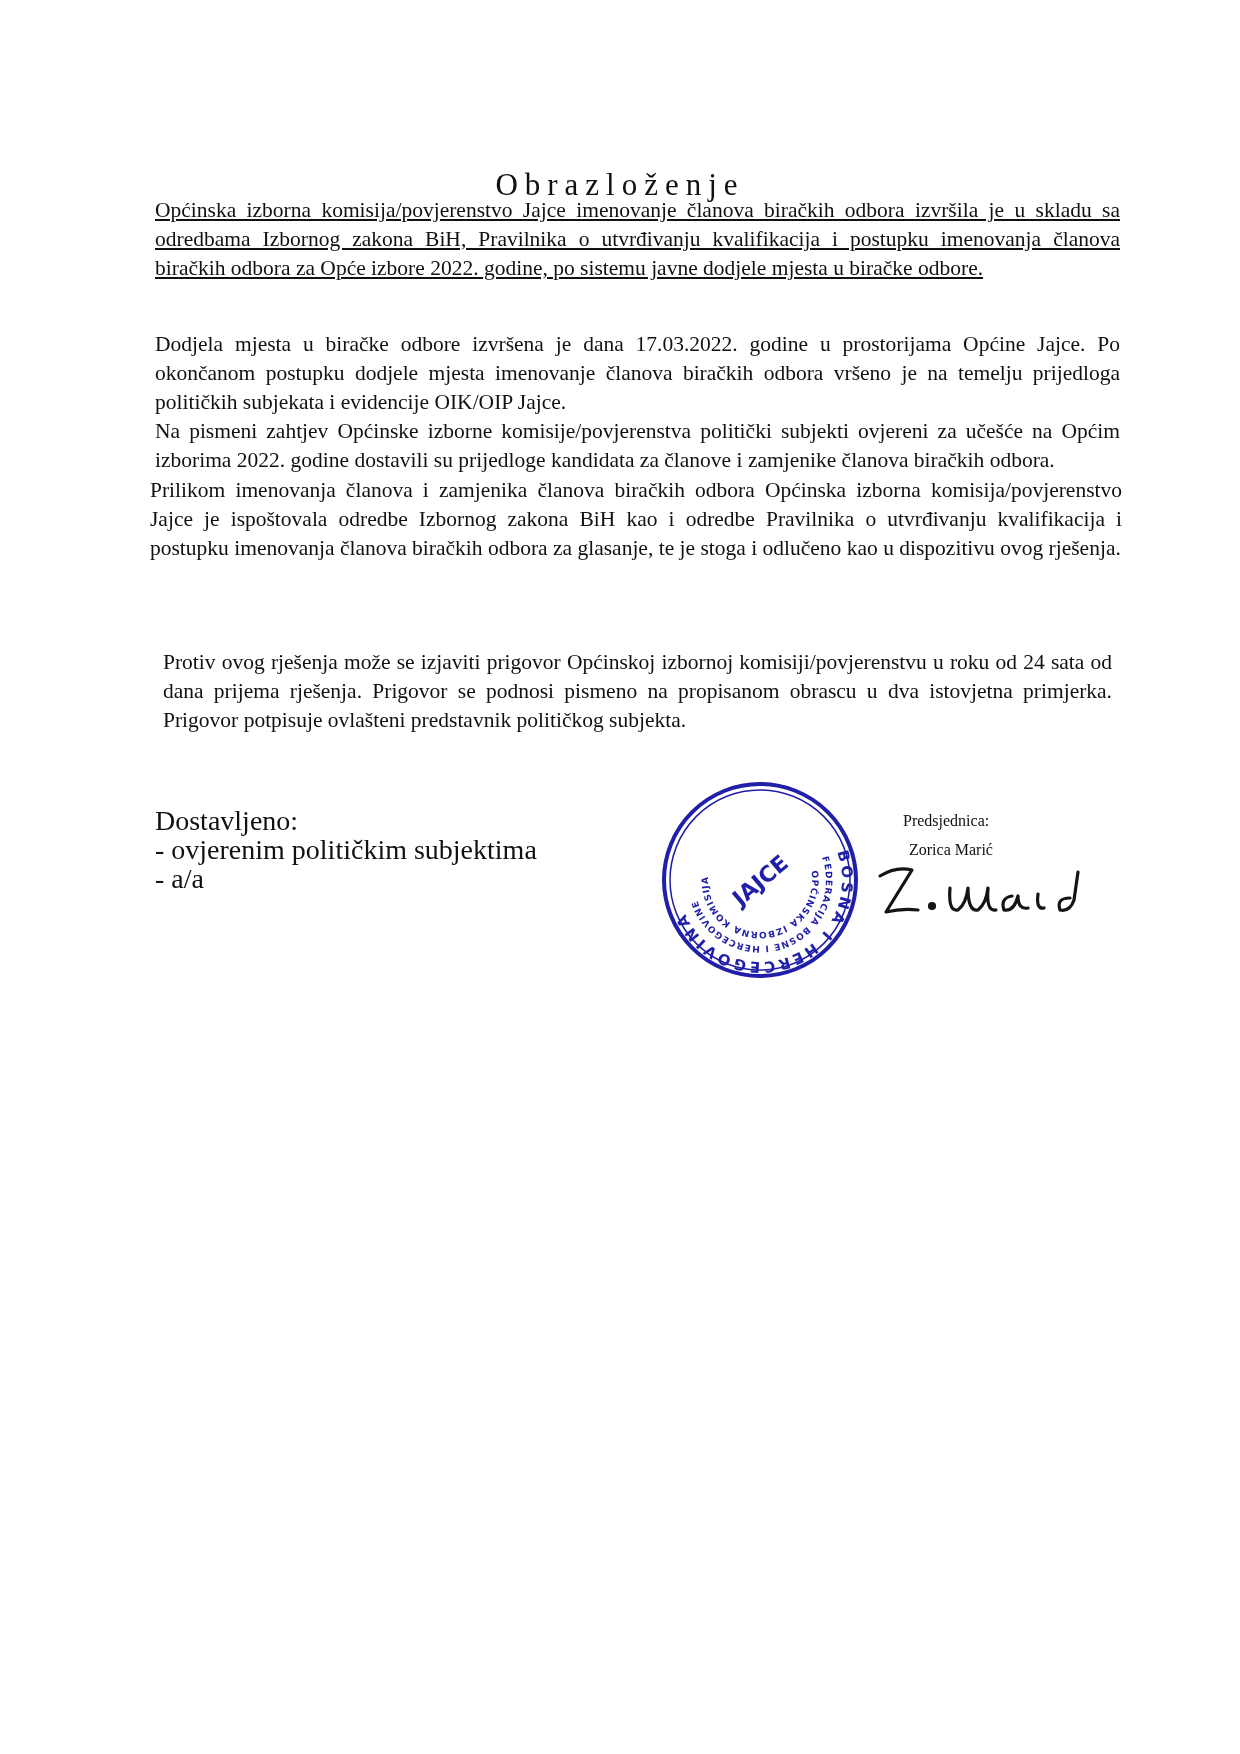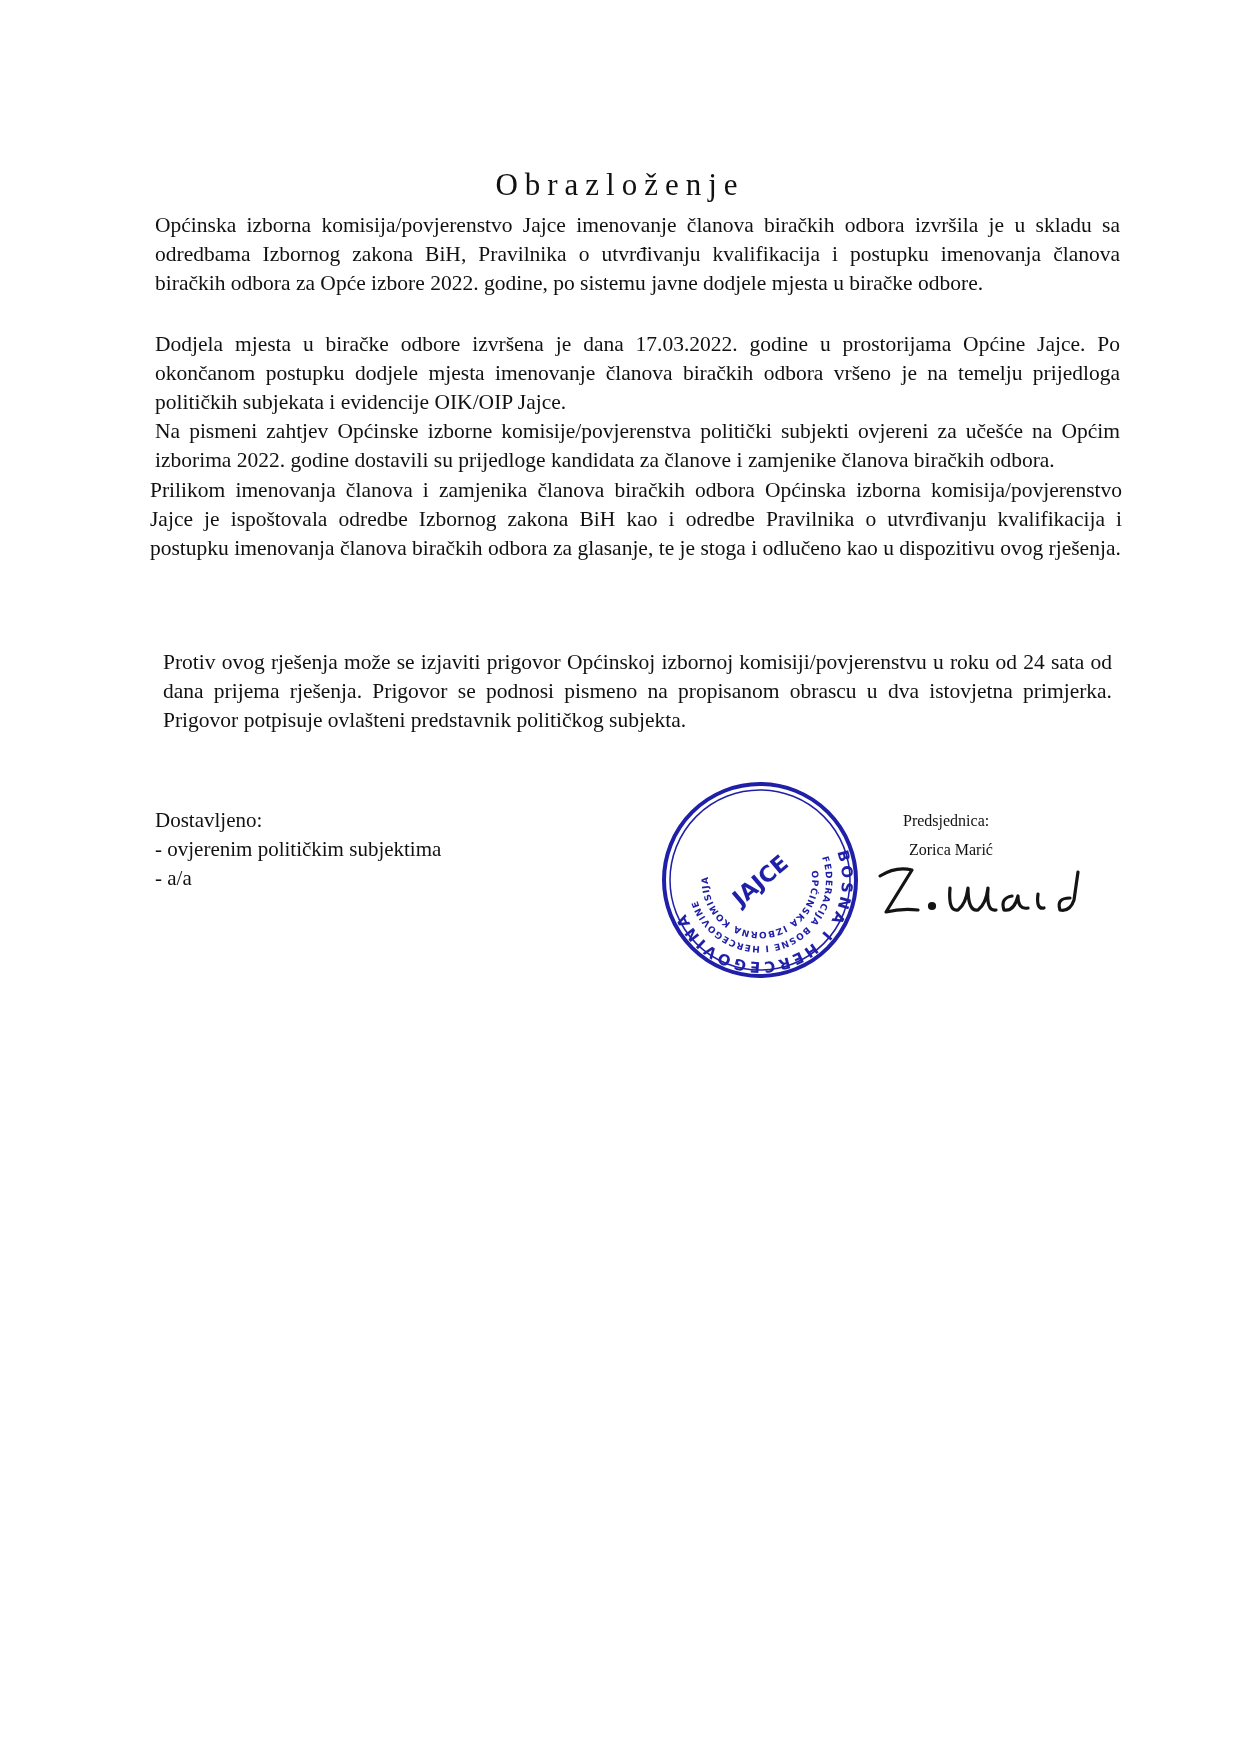--- a/index.html
+++ b/index.html
@@ -2,27 +2,27 @@
 <html><head>
 <meta charset="utf-8">
 <style>
   html, body { margin: 0; padding: 0; background: #ffffff; }
   body { width: 1240px; height: 1754px; position: relative; overflow: hidden;
          font-family: "Liberation Serif", "DejaVu Serif", serif; color: #111; }
   .title { position: absolute; top: 167px; left: 0; width: 1240px; text-align: center;
            font-size: 31px; letter-spacing: 7px; }
   .body-text { position: absolute; left: 155px; width: 965px; font-size: 21.5px; line-height: 29px; }
   .justify p { margin: 0; text-align: justify; text-align-last: left; }
-  #p1 { top: 211px; }
+  #p1 { top: 196px; text-decoration: underline; }
   #p2 { top: 330px; }
   #p3 { top: 417px; }
   #p4 { top: 476px; left: 150px; width: 972px; }
   .pouka { position: absolute; left: 155px; top: 640px; width: 965px; font-size: 21.5px; line-height: 29px; }
   .pouka p { margin: 8px; text-align: justify; text-align-last: left; }
-  .delivered { position: absolute; left: 155px; top: 806px; font-size: 21px; line-height: 29px; }
+  .delivered { position: absolute; left: 155px; top: 806px; font-size: 28px; line-height: 29px; }
   .delivered div { white-space: nowrap; }
   .signer { position: absolute; left: 903px; top: 806px; font-size: 16px; line-height: 29px; }
   .signer .name { padding-left: 6px; }
   .stamp { position: absolute; left: 660px; top: 780px; width: 200px; height: 200px; }
   .signature { position: absolute; left: 872px; top: 858px; width: 250px; height: 80px; }
 </style>
 </head>
 <body>
 
 <div class="title">Obrazloženje</div>

